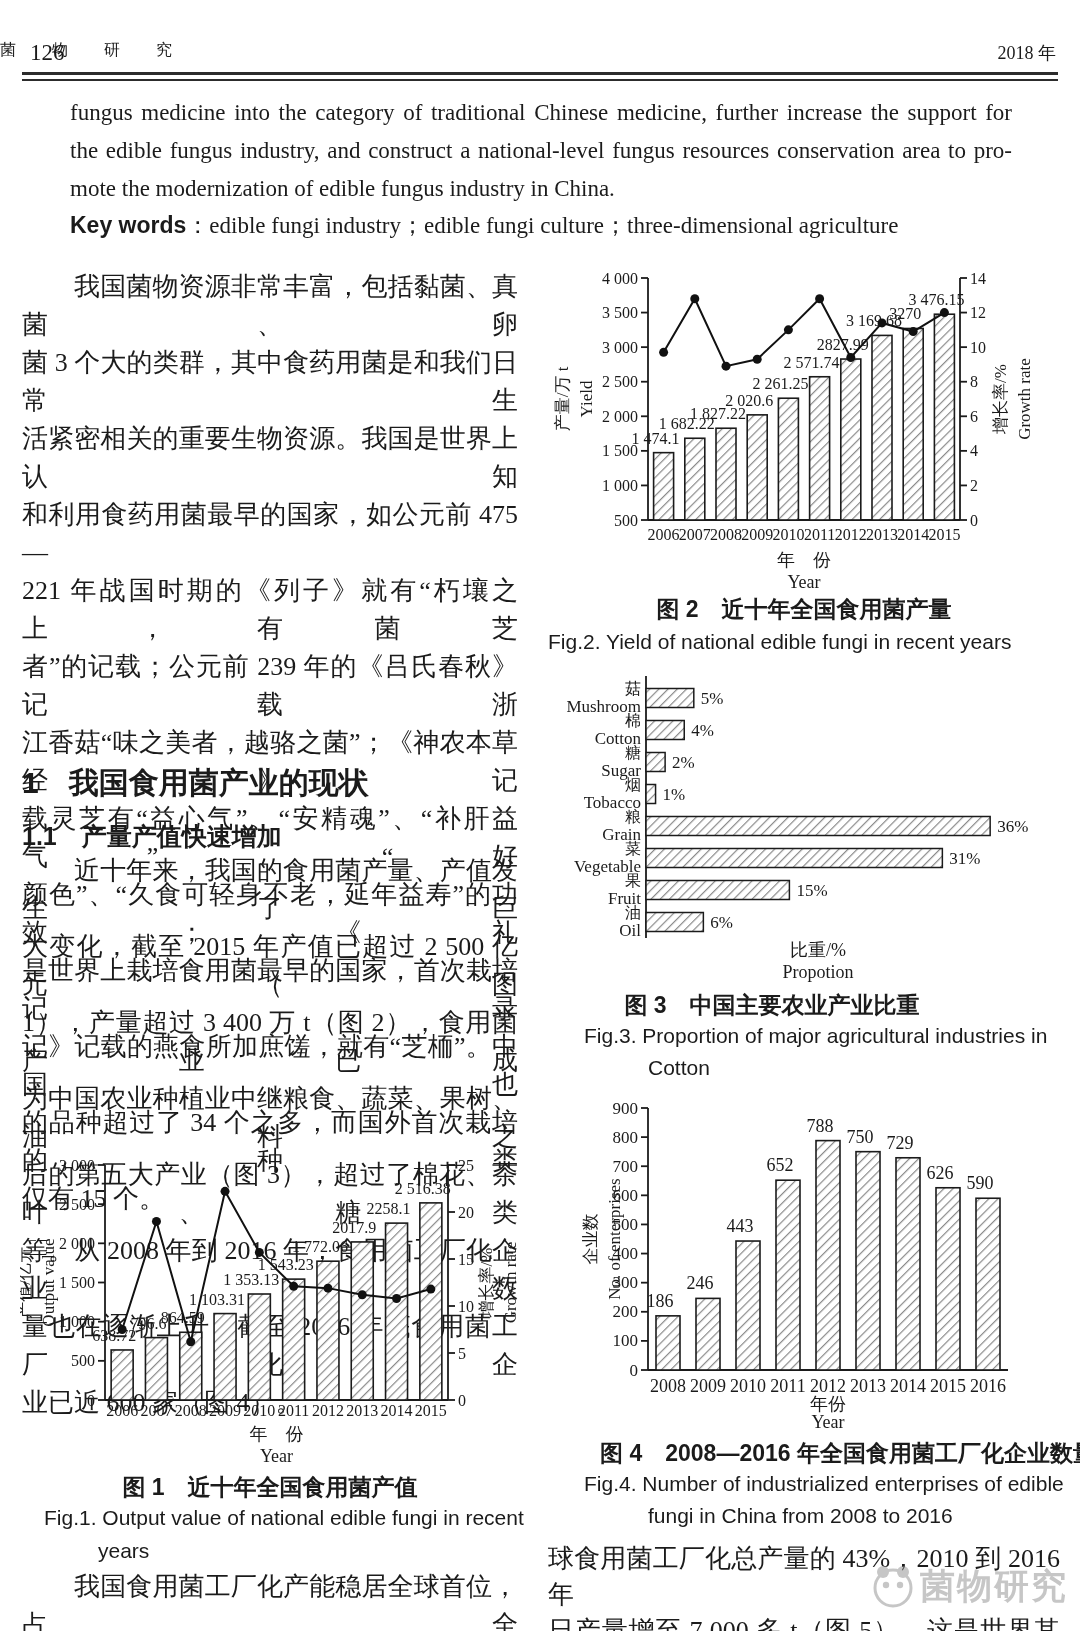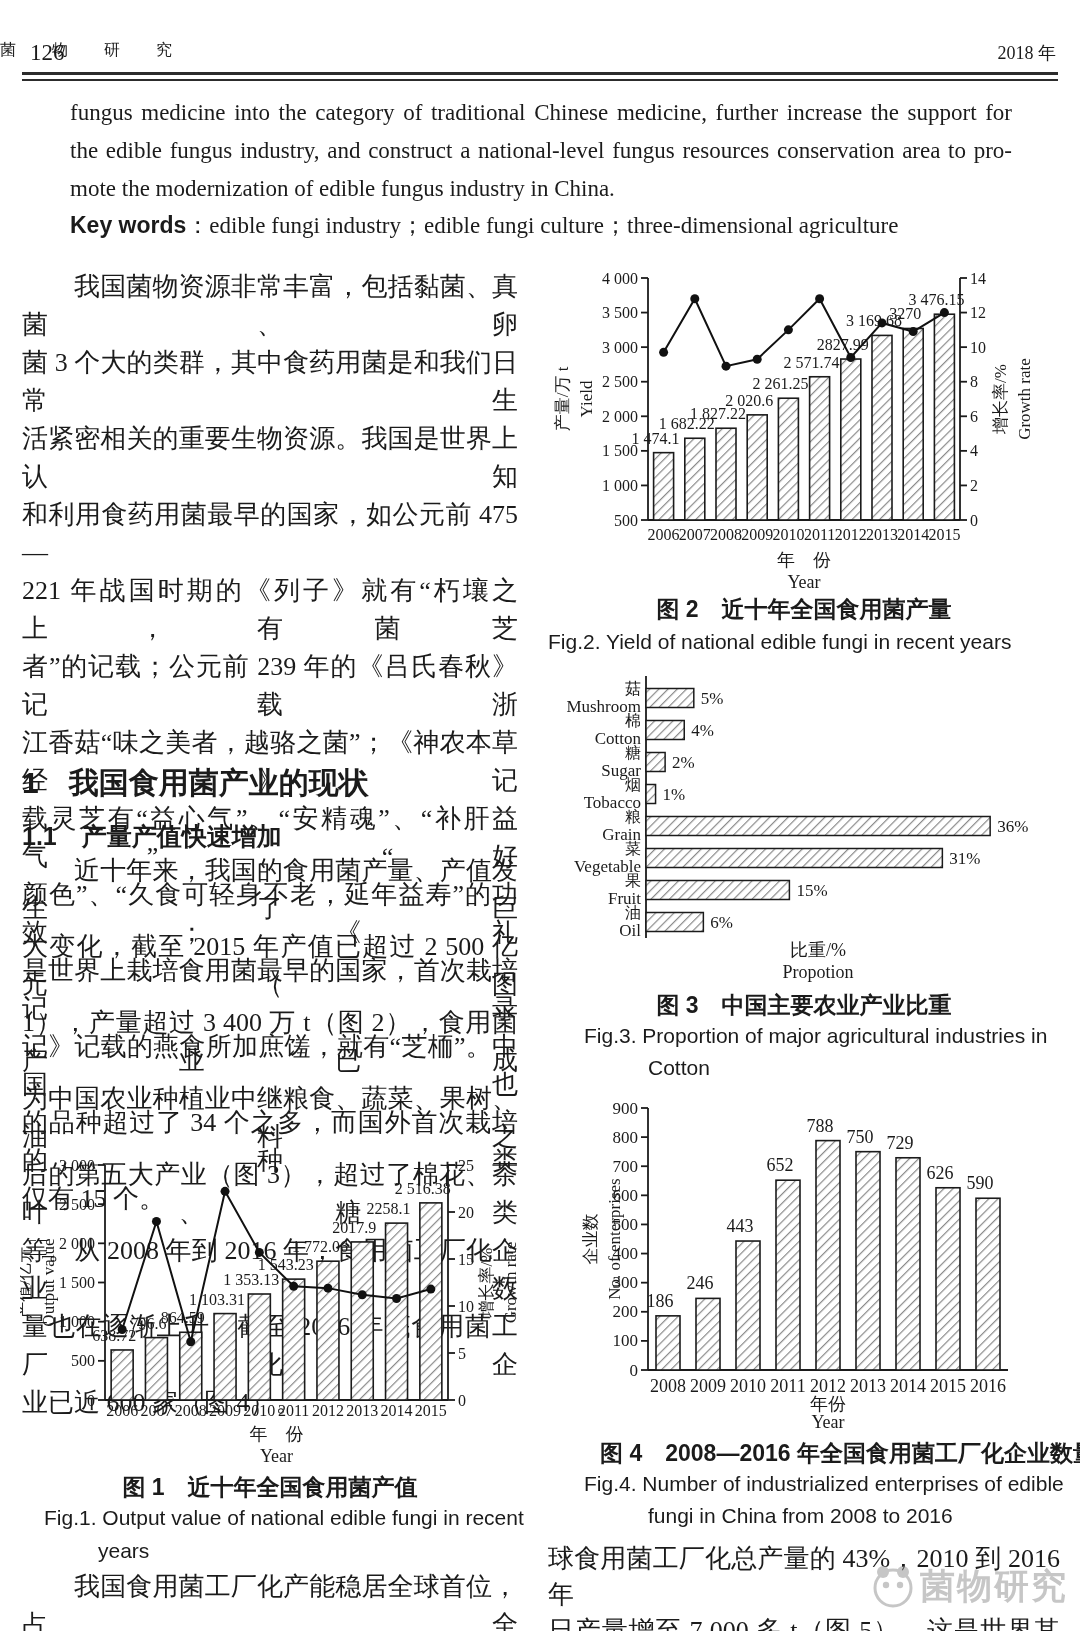--- a/index.html
+++ b/index.html
@@ -39,21 +39,21 @@
   svg text{font-family:"Liberation Serif","DejaVu Serif",serif;fill:#1b1b1b;}
   
   .cap-zh{font-family:"Liberation Sans","DejaVu Sans",sans-serif;font-weight:bold;
           font-size:23px;text-align:center;}
   .cap-en{font-family:"Liberation Sans","DejaVu Sans",sans-serif;font-size:21px;}
   #cap1zh{left:22px;top:1472px;width:496px;}
   #cap1en1{left:44px;top:1506px;}
   #cap1en2{left:98px;top:1539px;}
   #cap2zh{left:548px;top:594px;width:512px;}
   #cap2en{left:548px;top:630px;width:512px;}
-  #cap3zh{left:548px;top:990px;width:512px;}
+  #cap3zh{left:516px;top:990px;width:512px;}
   #cap3en1{left:584px;top:1024px;}
   #cap3en2{left:648px;top:1056px;}
   #cap4zh{left:548px;top:1438px;width:512px;margin-left:44px;}
   #cap4en1{left:584px;top:1472px;}
   #cap4en2{left:648px;top:1504px;}
   
   .watermark{left:870px;top:1560px;width:200px;height:52px;opacity:0.5;
              display:flex;align-items:center;pointer-events:none;}
   .wm-text{font-family:"Liberation Sans","DejaVu Sans",sans-serif;font-weight:bold;
            font-size:35px;color:#8f8f8f;letter-spacing:2px;margin-left:4px;}

